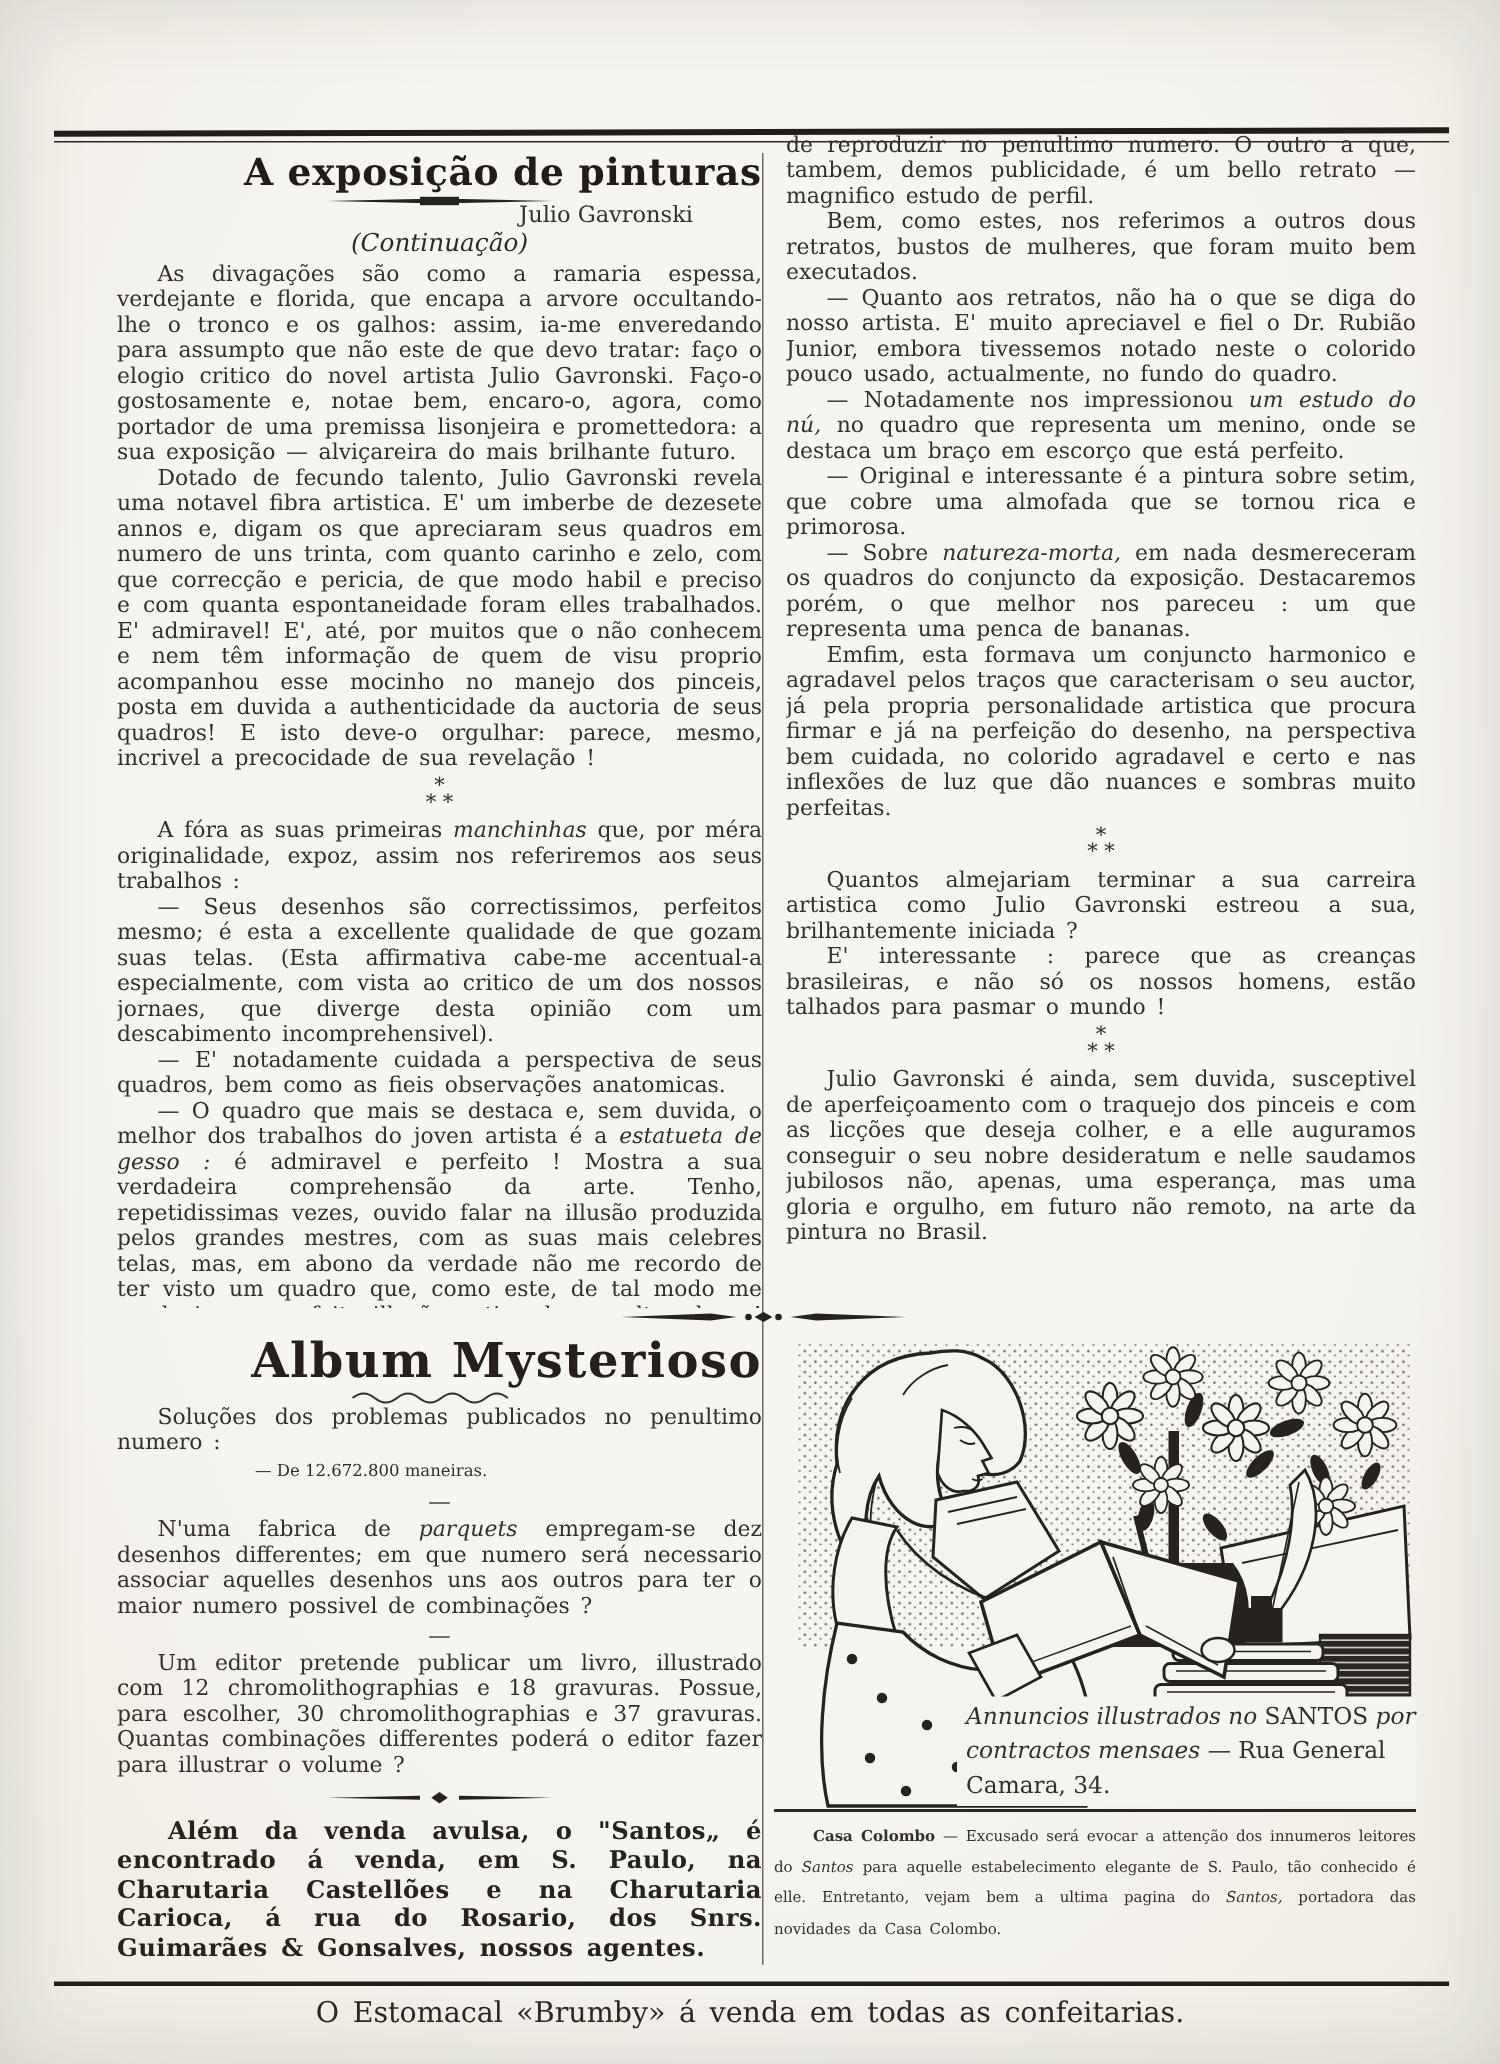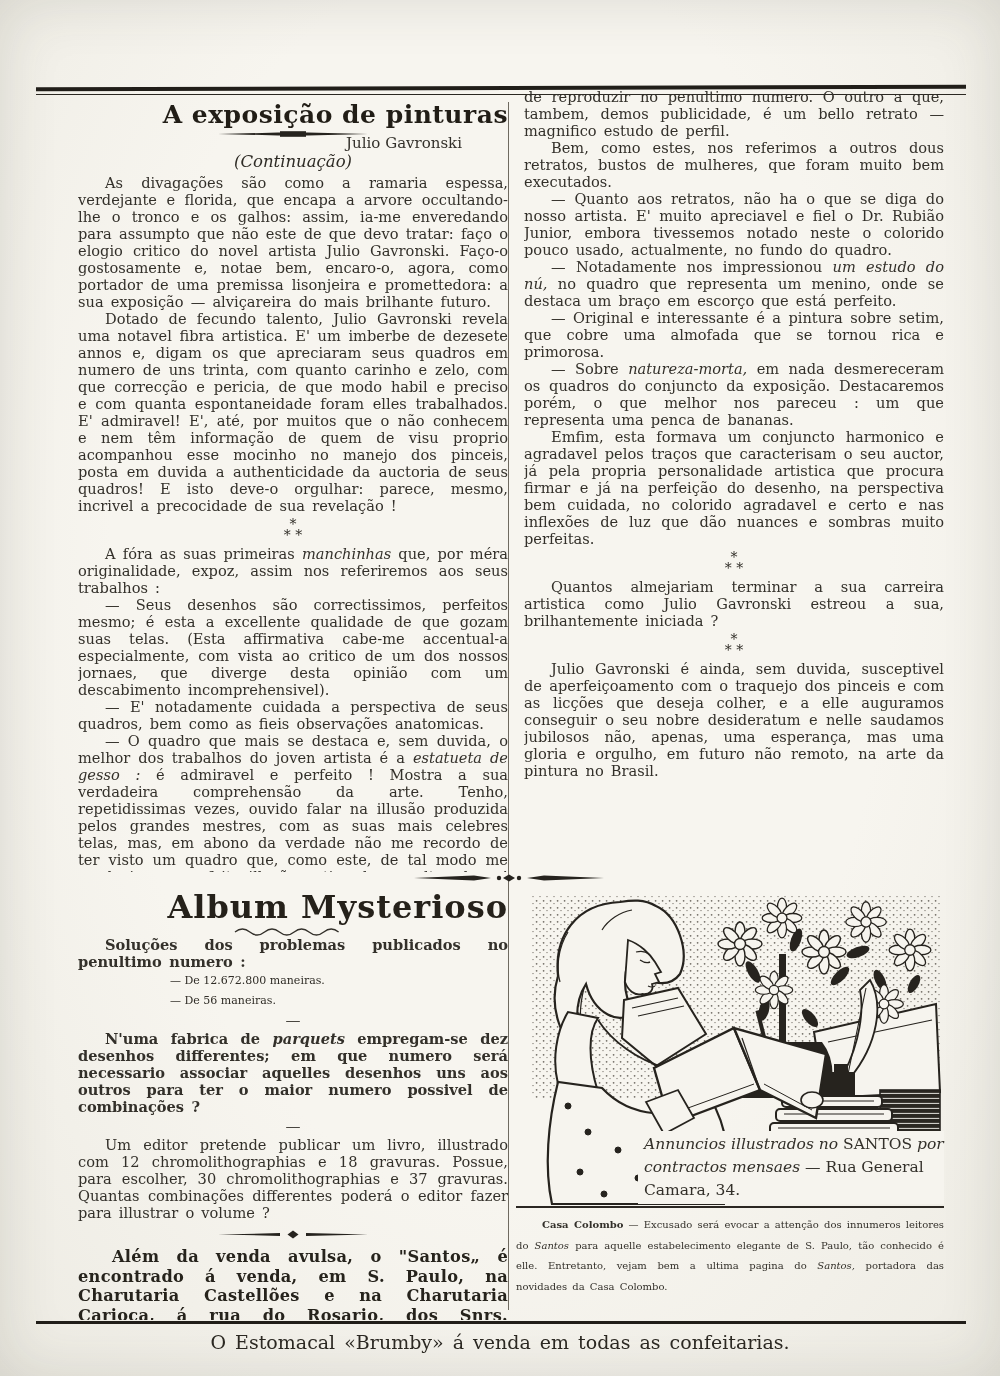--- a/index.html
+++ b/index.html
@@ -32,21 +32,21 @@
   .asterism{text-align:center;line-height:11px;font-size:14px;margin:5px 0 4px;color:#33302a;}
   .asterism div{margin:0;}
 
   .gutter-orn{position:absolute;left:414px;top:873px;}
 
   .album{position:absolute;left:78px;top:888px;width:430px;height:432px;overflow:hidden;}
   .album-title{margin:0;text-align:right;font-size:32px;font-weight:bold;color:#25211a;letter-spacing:1px;}
   .squiggle{display:block;margin:0 auto;}
   .sols{padding-left:92px;font-size:11px;line-height:17.5px;margin-top:2px;}
   .dash-div{text-align:center;font-size:15px;line-height:12px;margin:5px 0 4px;color:#44413a;}
-  .mt10{margin-top:10px;font-weight:bold;}
+  .mt10{margin-top:10px;}
   .mt12{margin-top:12px;}
   .diamond-orn{display:block;margin:9px auto 8px;}
   .notice{margin:0;font-size:16.2px;font-weight:bold;line-height:19.6px;
     text-align:justify;text-indent:34px;word-spacing:3px;letter-spacing:.3px;color:#26231c;}
 
   .illus{position:absolute;left:528px;top:892px;width:416px;height:314px;}
   .illus svg{position:absolute;top:0;left:0;}
   .illus-caption{position:absolute;right:0;bottom:2px;width:300px;padding:2px 0 2px 6px;
     background:#f6f4ee;font-size:15.5px;line-height:23px;color:#33302a;}
 
@@ -98,21 +98,20 @@
     <polygon class="ink" points="113,5 130,2.6 190,5 130,7.4"></polygon>
   </svg>
 
   <div class="album">
     <h2 class="album-title">Album Mysterioso</h2>
     <svg class="squiggle" width="120" height="10" viewBox="0 0 120 10">
       <path d="M2,6 q7.4,-6 14.8,0 t14.8,0 t14.8,0 t14.8,0 t14.8,0 t14.8,0 t14.8,0" fill="none" stroke="#33302a" stroke-width="1.3"></path>
     </svg>
     <p class="body mt10">Soluções dos problemas publicados no penultimo numero :</p>
     <div class="sols">— De 12.672.800 maneiras.</div>
-    <div class="sols">— De 56 maneiras.</div>
     <div class="dash-div">—</div>
     <p class="body mt10">N'uma fabrica de <span class="it">parquets</span> empregam-se dez desenhos differentes; em que numero será necessario associar aquelles desenhos uns aos outros para ter o maior numero possivel de combinações ?</p>
     <div class="dash-div">—</div>
     <p class="body mt12">Um editor pretende publicar um livro, illustrado com 12 chromolithographias e 18 gravuras.  Possue, para escolher, 30 chromolithographias e 37 gravuras. Quantas combinações differentes poderá o editor fazer para illustrar o volume ?</p>
     <svg class="diamond-orn" width="150" height="9" viewBox="0 0 150 9">
       <polygon class="ink" points="0,4.5 62,3.1 62,5.9"></polygon>
       <polygon class="ink" points="75,0.6 80.5,4.5 75,8.4 69.5,4.5"></polygon>
       <polygon class="ink" points="88,3.1 150,4.5 88,5.9"></polygon>
     </svg>
     <p class="notice">Além da venda avulsa, o "Santos„ é encontrado á venda, em S. Paulo, na Charutaria Castellões e na Charutaria Carioca, á rua do Rosario, dos Snrs. Guimarães &amp; Gonsalves, nossos agentes.</p>
@@ -124,20 +123,21 @@
     <p class="body">— Quanto aos retratos, não ha o que se diga do nosso artista.  E' muito apreciavel e fiel o Dr. Rubião Junior, embora tivessemos notado neste o colorido pouco usado, actualmente, no fundo do quadro.</p>
     <p class="body">— Notadamente nos impressionou <span class="it">um estudo do nú,</span> no quadro que representa um menino, onde se destaca um braço em escorço que está perfeito.</p>
     <p class="body">— Original e interessante é a pintura sobre setim, que cobre uma almofada que se tornou rica e primorosa.</p>
     <p class="body">— Sobre <span class="it">natureza-morta,</span> em nada desmereceram os quadros do conjuncto da exposição.  Destacaremos porém, o que melhor nos pareceu : um que representa uma penca de bananas.</p>
     <p class="body">Emfim, esta formava um conjuncto harmonico e agradavel pelos traços que caracterisam o seu auctor, já pela propria personalidade artistica que procura firmar e já na perfeição do desenho, na perspectiva bem cuidada, no colorido agradavel e certo e nas inflexões de luz que dão nuances e sombras muito perfeitas.</p>
     <div class="asterism">
       <div>*</div>
       <div>* *</div>
     </div>
     <p class="body">Quantos almejariam terminar a sua carreira artistica como Julio Gavronski estreou a sua, brilhantemente iniciada ?</p>
+    <p class="body">E' interessante :  parece que as creanças brasileiras, e não só os nossos homens, estão talhados para pasmar o mundo !</p>
     <div class="asterism">
       <div>*</div>
       <div>* *</div>
     </div>
     <p class="body">Julio Gavronski é ainda, sem duvida, susceptivel de aperfeiçoamento com o traquejo dos pinceis e com as licções que deseja colher, e a elle auguramos conseguir o seu nobre desideratum e nelle saudamos jubilosos não, apenas, uma esperança, mas uma gloria e orgulho, em futuro não remoto, na arte da pintura no Brasil.</p>
 
   </div>
 
   <div class="illus">
     <svg width="416" height="314" viewBox="0 0 416 314">

